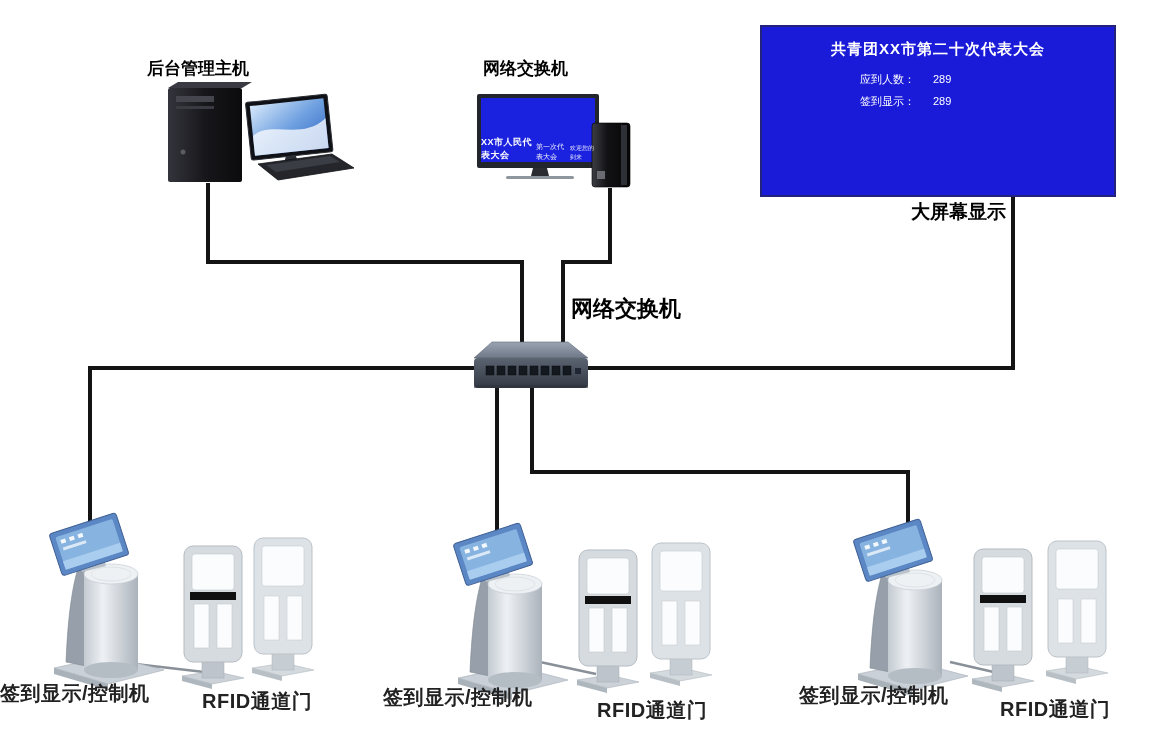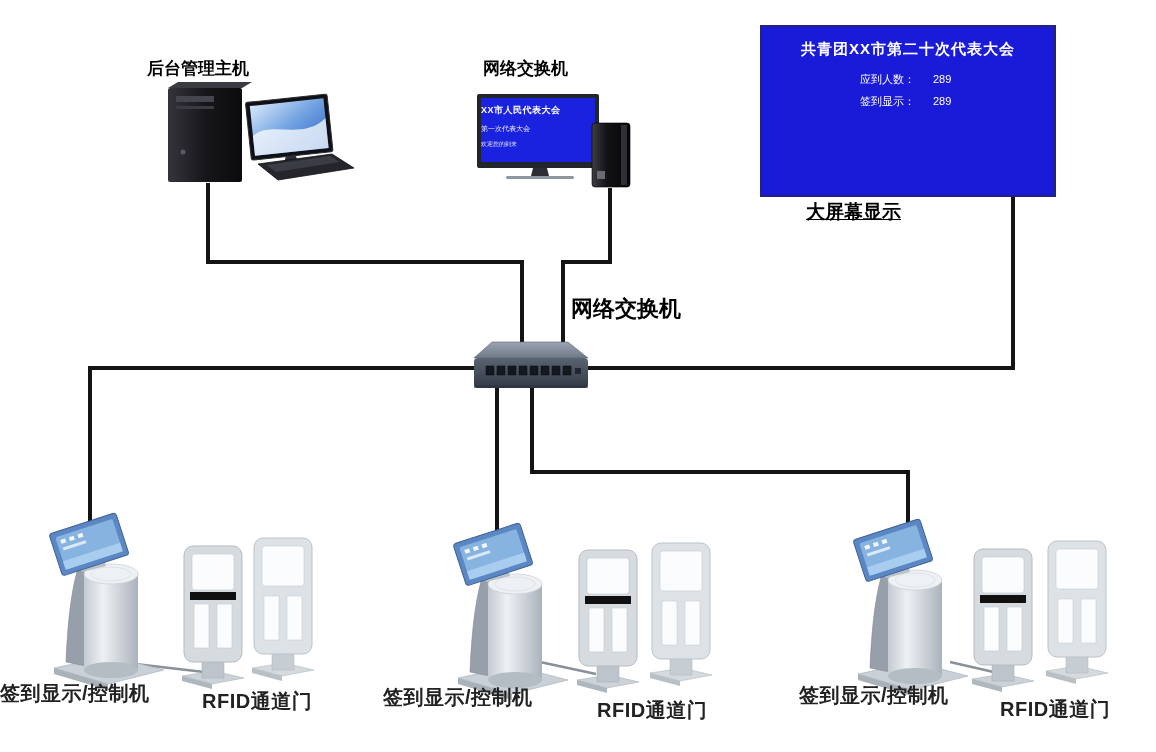--- a/index.html
+++ b/index.html
@@ -9,35 +9,35 @@
   }
   .layer{position:absolute;left:0;top:0;width:1156px;height:752px;}
   .lbl{position:absolute;color:#000000;font-weight:600;white-space:nowrap;line-height:1.1;}
   .lbl-top{font-size:17px;}
   .lbl-bottom{font-size:20px;color:#222;letter-spacing:.5px;}
   .lbl-bigscreen{font-size:19px;}
   .lbl-switch{font-size:22px;text-align:center;}
 
   
   .bigscreen{
-    position:absolute;left:760px;top:25px;width:296px;height:172px;
+    position:absolute;left:760px;top:25px;width:356px;height:172px;
     background:#1a1ad9;border:2px solid #23237e;box-sizing:border-box;
   }
   .bigscreen .bs-title{
     margin-top:13px;text-align:center;color:#ffffff;font-size:15px;font-weight:700;letter-spacing:1px;
   }
   .bigscreen .bs-stats{margin-top:9px;}
   .bigscreen .bs-row{display:flex;height:22px;align-items:center;color:#ffffff;font-size:11px;font-weight:500;}
   .bigscreen .bs-name{width:118px;text-align:right;padding-left:35px;}
   .bigscreen .bs-value{margin-left:18px;min-width:60px;text-align:left;}
 
   
   .podium-screen{
     position:absolute;left:481px;top:98px;width:114px;height:64px;
-    display:flex;flex-direction:column;align-items:flex-start;color:#fff;overflow:hidden;
+    display:flex;flex-direction:row;align-items:flex-end;color:#fff;overflow:hidden;
   }
   .podium-screen .ps1{margin-top:6px;font-size:9px;font-weight:700;letter-spacing:.5px;}
   .podium-screen .ps2{margin-top:7px;font-size:7px;opacity:.95;}
   .podium-screen .ps3{margin-top:6px;font-size:6px;opacity:.85;}
 </style>
 </head>
 <body>
 
 <div class="canvas">
 
@@ -213,21 +213,21 @@
       </div>
       <div class="bs-row">
         <span class="bs-name">签到显示：</span>
         <span class="bs-value">289</span>
       </div>
     </div>
   </div>
 
   <div class="lbl lbl-top" style="left:147px;top:60px;">后台管理主机</div>
   <div class="lbl lbl-top" style="left:483px;top:60px;">网络交换机</div>
-  <div class="lbl lbl-bigscreen" style="left:806px;top:202px;width:200px;text-align:left;text-decoration:underline;">大屏幕显示</div>
+  <div class="lbl lbl-bigscreen" style="left:806px;top:202px;width:200px;text-align:right;">大屏幕显示</div>
   <div class="lbl lbl-switch" style="left:571px;top:297px;">网络交换机</div>
 
   <div class="lbl lbl-bottom" style="left:0px;top:682px;">签到显示/控制机</div>
   <div class="lbl lbl-bottom" style="left:202px;top:690px;">RFID通道门</div>
   <div class="lbl lbl-bottom" style="left:383px;top:686px;">签到显示/控制机</div>
   <div class="lbl lbl-bottom" style="left:597px;top:699px;">RFID通道门</div>
   <div class="lbl lbl-bottom" style="left:799px;top:684px;">签到显示/控制机</div>
   <div class="lbl lbl-bottom" style="left:1000px;top:698px;">RFID通道门</div>
 
 </div>

